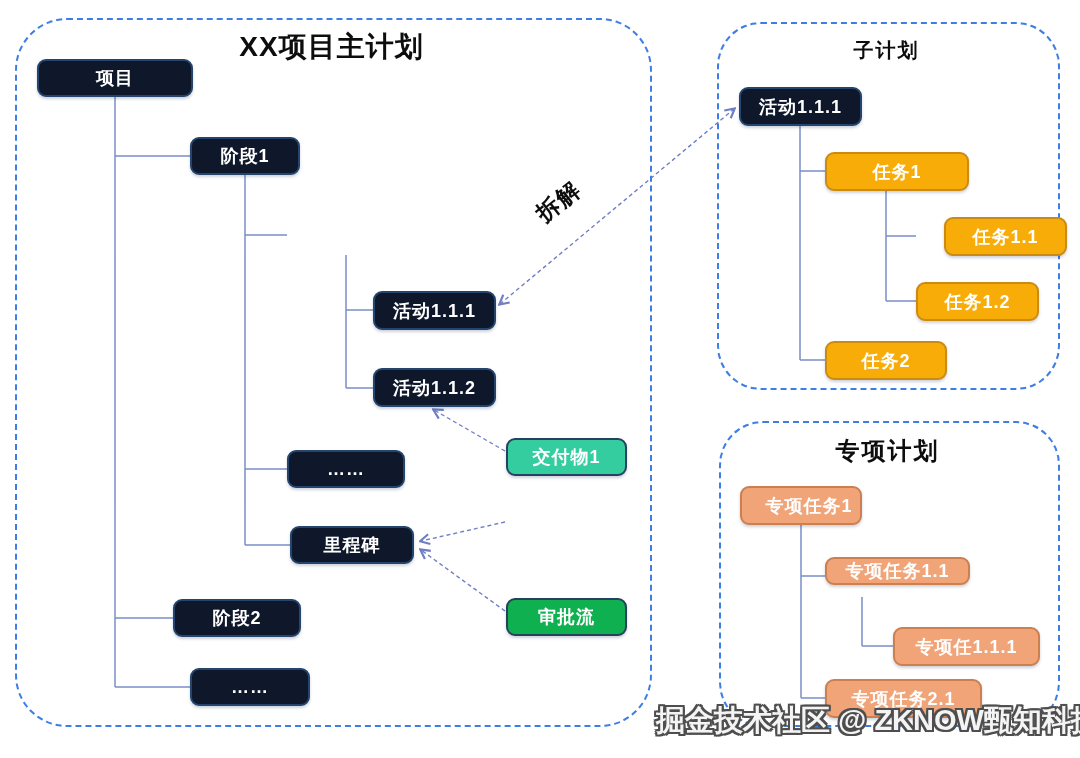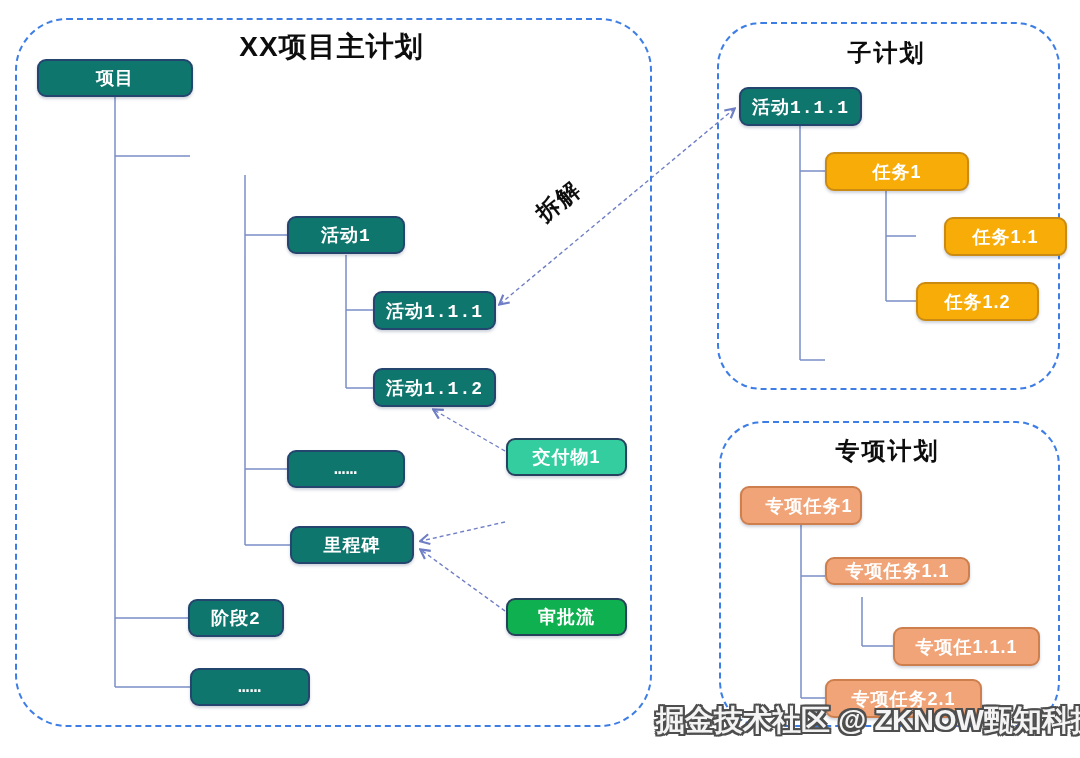--- a/index.html
+++ b/index.html
@@ -8,28 +8,28 @@
 
   .edges{position:absolute;left:0;top:0;width:1080px;height:758px;pointer-events:none;}
 
   .panel{position:absolute;border:2px dashed #3d7de6;background:transparent;}
   .panel.main{left:15px;top:18px;width:633px;height:705px;border-radius:52px;}
   .panel.sub{left:717px;top:22px;width:339px;height:364px;border-radius:44px;}
   .panel.special{left:719px;top:421px;width:337px;height:302px;border-radius:44px;}
 
   .panel-title{position:absolute;text-align:center;font-weight:bold;color:#0d0d0d;}
   .title-main{left:15px;top:28px;width:633px;font-size:28px;letter-spacing:1px;}
-  .title-sub{left:717px;top:37px;width:339px;font-size:24px;letter-spacing:2px;}
+  .title-sub{left:717px;top:37px;width:339px;font-size:20px;letter-spacing:2px;}
   .title-special{left:719px;top:435px;width:337px;font-size:24px;letter-spacing:2px;}
 
   .node{position:absolute;height:38px;box-sizing:border-box;border-radius:9px;
         display:flex;align-items:center;justify-content:center;
         color:#ffffff;font-weight:bold;font-size:18px;letter-spacing:1px;
         border:2.5px solid #2a3e5f;box-shadow:0 2px 3px rgba(30,50,90,.22);}
-  .node.blue   {background:#0f766e;border-color:#24456e;font-family:Liberation Mono, monospace;}
+  .node.blue   {background:#0f172a;border-color:#24456e;}
   .node.teal   {background:#33cda0;border-color:#28415f;}
   .node.green  {background:#0fb04f;border-color:#27405c;}
   .node.yellow {background:#f7ac07;border-color:#cb8b13;}
   .node.salmon {background:#f0a478;border-color:#cd7f4e;}
 
   .edge-label{position:absolute;left:534px;top:186px;font-size:23px;font-weight:bold;
               color:#0d0d0d;transform:rotate(-38deg);letter-spacing:2px;}
 
   .watermark{position:absolute;left:656px;top:701px;font-size:29px;font-weight:bold;
              color:#f4f4f4;letter-spacing:0px;white-space:nowrap;
@@ -71,34 +71,35 @@
 
   <div class="panel main"></div>
   <div class="panel sub"></div>
   <div class="panel special"></div>
 
   <div class="panel-title title-main">XX项目主计划</div>
   <div class="panel-title title-sub">子计划</div>
   <div class="panel-title title-special">专项计划</div>
 
   <div class="node blue" style="left:37px;top:59px;width:156px;">项目</div>
-  <div class="node blue" style="left:287px;top:216px;width:118px;">活动1</div>
+  <div class="node blue" style="left:190px;top:137px;width:110px;">阶段1</div>
   <div class="node blue" style="left:373px;top:291px;width:123px;height:39px;">活动1.1.1</div>
   <div class="node blue" style="left:373px;top:368px;width:123px;height:39px;">活动1.1.2</div>
   <div class="node blue" style="left:287px;top:450px;width:118px;">……</div>
   <div class="node blue" style="left:290px;top:526px;width:124px;">里程碑</div>
-  <div class="node blue" style="left:188px;top:599px;width:96px;">阶段2</div>
+  <div class="node blue" style="left:173px;top:599px;width:128px;">阶段2</div>
   <div class="node blue" style="left:190px;top:668px;width:120px;">……</div>
   <div class="node teal" style="left:506px;top:438px;width:121px;">交付物1</div>
   <div class="node green" style="left:506px;top:598px;width:121px;">审批流</div>
 
   <div class="node blue" style="left:739px;top:87px;width:123px;height:39px;">活动1.1.1</div>
   <div class="node yellow" style="left:825px;top:152px;width:144px;height:39px;">任务1</div>
   <div class="node yellow" style="left:916px;top:217px;width:123px;height:39px;margin-left:28px;">任务1.1</div>
   <div class="node yellow" style="left:916px;top:282px;width:123px;height:39px;">任务1.2</div>
+  <div class="node yellow" style="left:825px;top:341px;width:122px;height:39px;">任务2</div>
 
   <div class="node salmon" style="left:740px;top:486px;width:122px;height:39px;padding-left:16px;">专项任务1</div>
   <div class="node salmon" style="left:825px;top:557px;width:145px;height:28px;">专项任务1.1</div>
   <div class="node salmon" style="left:893px;top:627px;width:147px;height:39px;">专项任1.1.1</div>
   <div class="node salmon" style="left:825px;top:679px;width:157px;height:39px;">专项任务2.1</div>
 
   <div class="edge-label">拆解</div>
 
   <div class="watermark">掘金技术社区 @ ZKNOW甄知科技</div>
 

